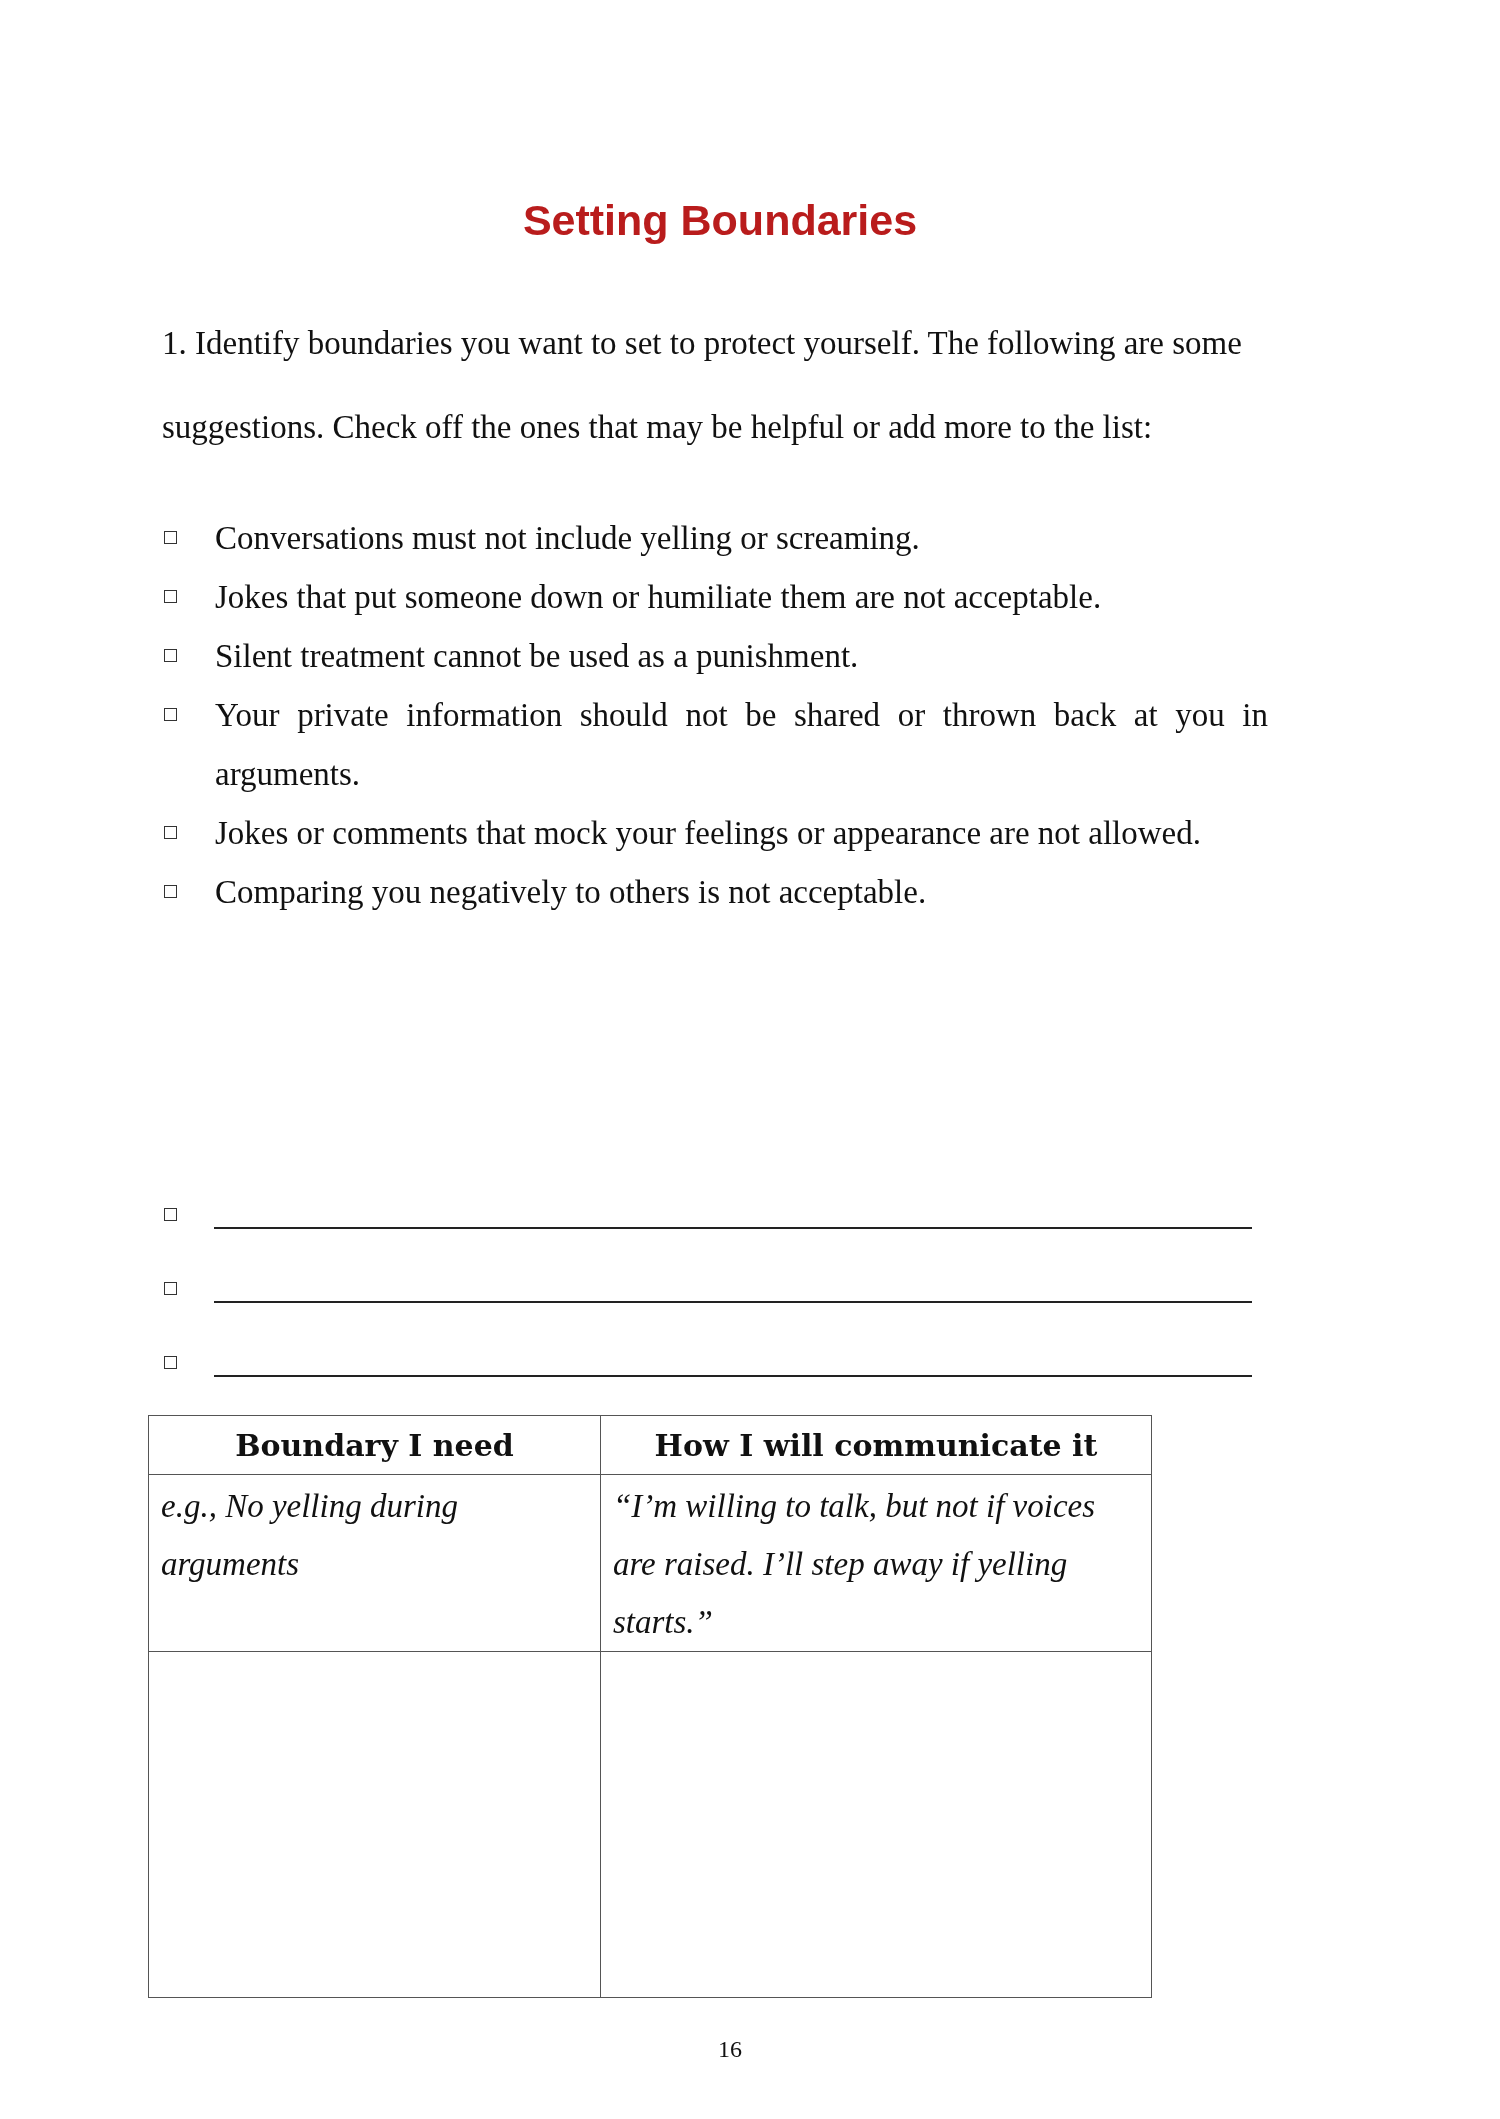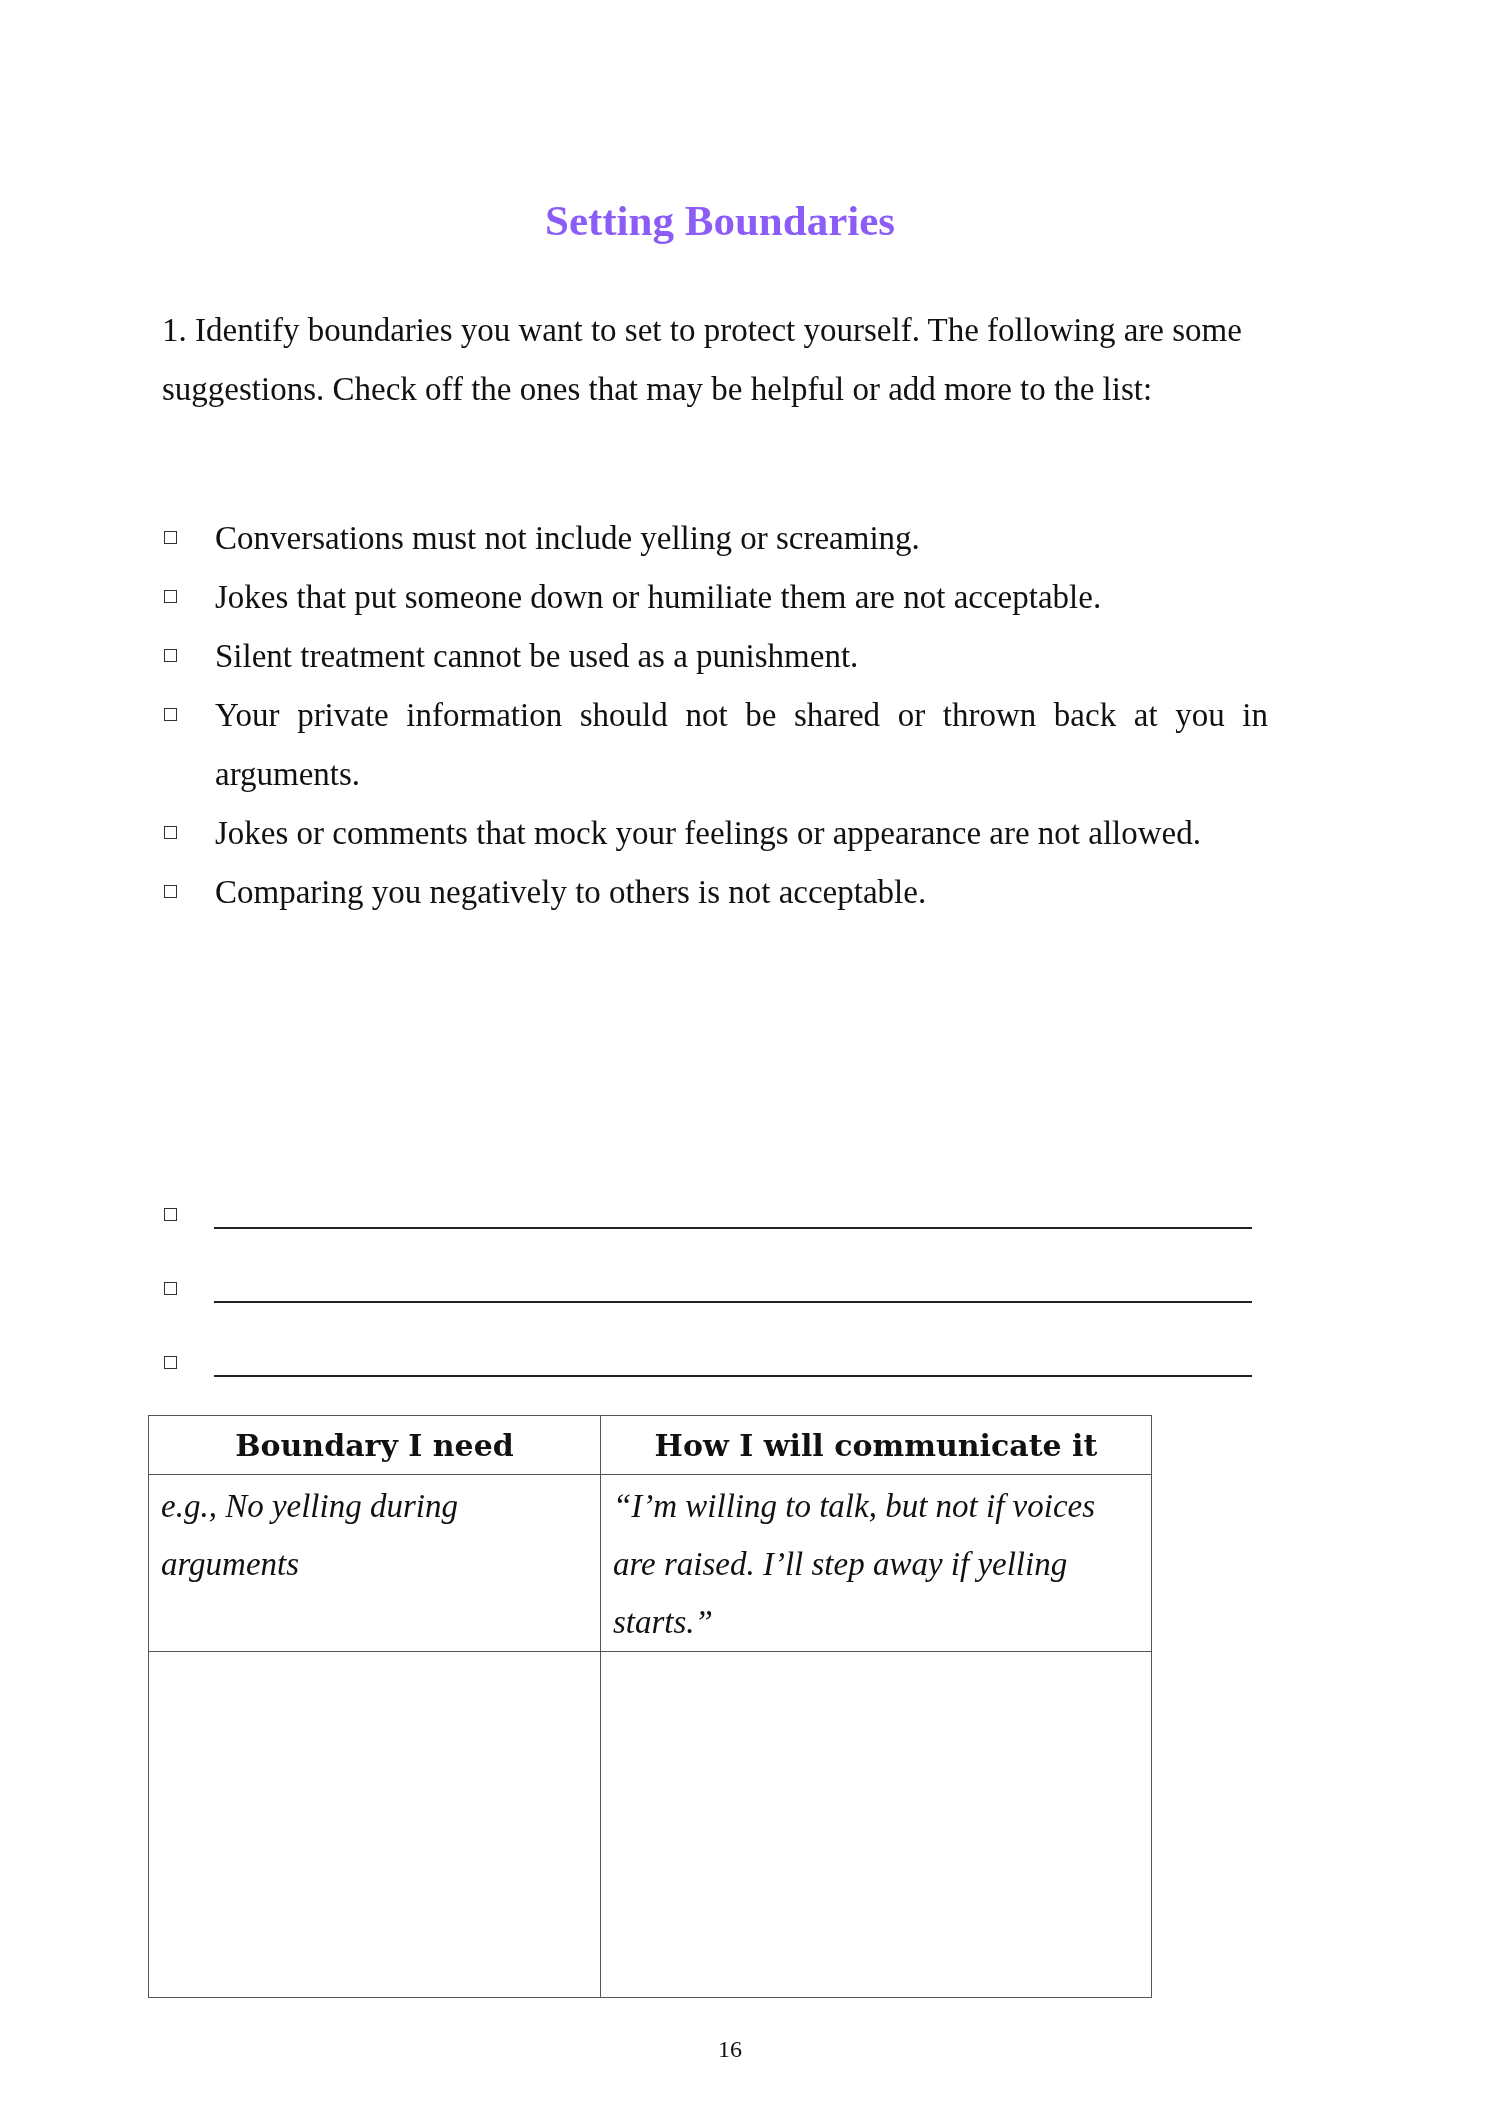--- a/index.html
+++ b/index.html
@@ -1,25 +1,25 @@
 <!DOCTYPE html>
 <html><head>
 <meta charset="utf-8">
 <style>
   html, body { margin: 0; padding: 0; background: #ffffff; }
   body { width: 1500px; height: 2119px; position: relative; overflow: hidden;
          font-family: "DejaVu Serif", "Liberation Serif", serif; color: #111; }
   .page { position: absolute; left: 0; top: 0; width: 1500px; height: 2119px; }
 
   .title { position: absolute; left: 0; width: 1440px; top: 196px; text-align: center;
-           font-family: Liberation Serif, serif; font-weight: bold; font-size: 43px;
-           color: #8b5cf6; letter-spacing: 0px; }
+           font-family: Liberation Sans, sans-serif; font-weight: bold; font-size: 43px;
+           color: #b91c1c; letter-spacing: 0px; }
 
   .intro { position: absolute; left: 162px; top: 301px; width: 1110px;
-           font-size: 29px; line-height: 59px; font-family: "Liberation Serif", serif; font-size: 33px; }
+           font-size: 29px; line-height: 84px; font-family: "Liberation Serif", serif; font-size: 33px; }
 
   .checklist { position: absolute; left: 162px; top: 509px; width: 1106px; margin: 0; padding: 0; list-style: none; }
   .check-item { position: relative; padding-left: 53px; font-family: "Liberation Serif", serif;
                 font-size: 33px; line-height: 59px; text-align: justify; }
   .check-box { position: absolute; left: 2px; top: 22px; width: 13px; height: 13px;
                border: 1.5px solid #333; box-sizing: border-box; }
 
   .writein { position: absolute; left: 162px; width: 1090px; height: 30px; }
   .writein .check-box { top: 0; left: 2px; }
   .writein .line { position: absolute; left: 52px; right: 0; top: 19px; height: 0;

